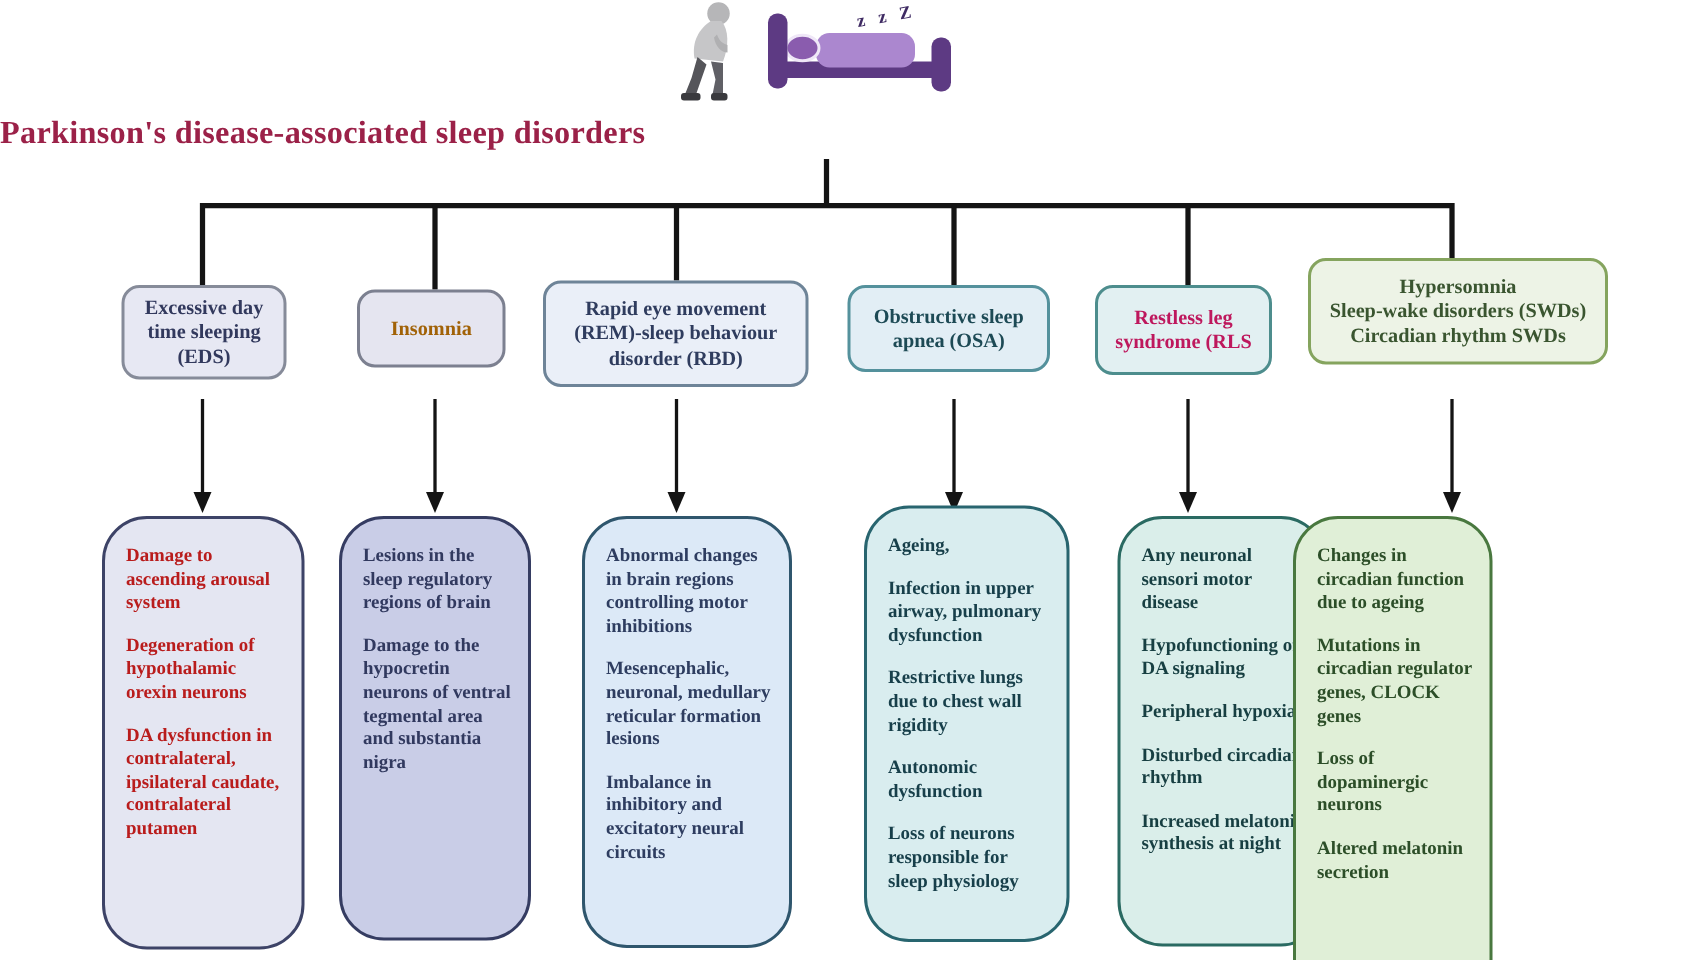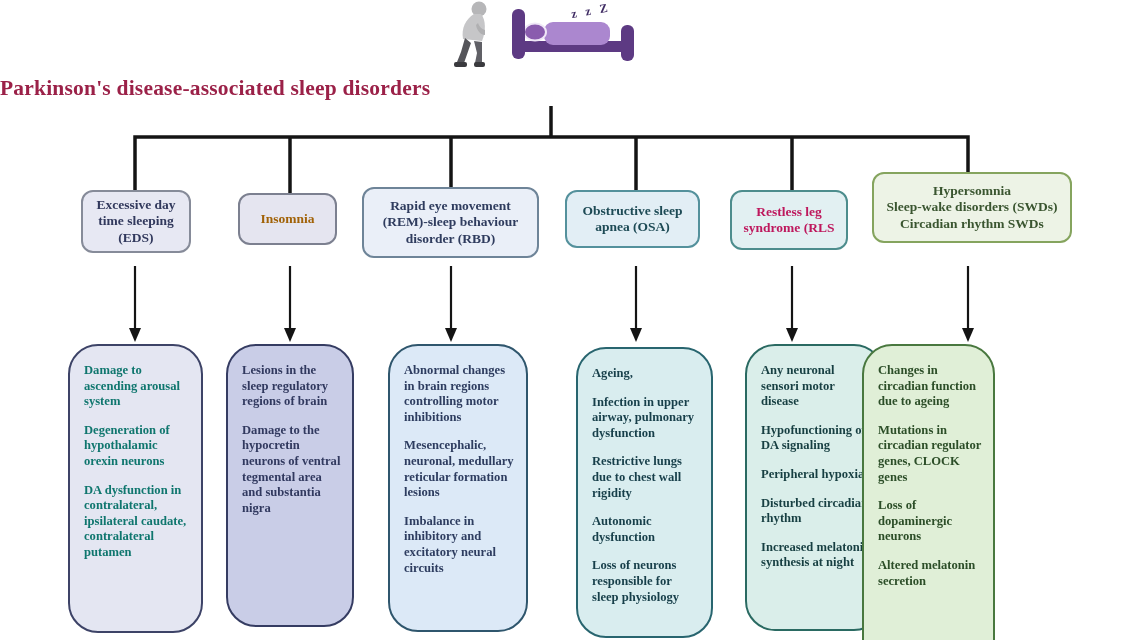--- a/index.html
+++ b/index.html
@@ -24,37 +24,37 @@
     padding:17px 11px 10px 14px; font-size:12.6px; font-weight:600; line-height:1.24;
   }
   .dbox p { margin:0 0 13px; }
   
   .c1h{background:#e7e8f3;border-color:#868b99;color:#32395d}
   .c2h{background:#e5e5f0;border-color:#7c8090;color:#a16207}
   .c3h{background:#eaeff8;border-color:#6e8498;color:#2f3c5e}
   .c4h{background:#e2eef5;border-color:#54919c;color:#1d4a55}
   .c5h{background:#e2f0f2;border-color:#4d8d8d;color:#be185d}
   .c6h{background:#edf3e6;border-color:#85a45e;color:#3a5530}
-  .c1d{background:#e4e6f2;border-color:#3d4367;color:#0f766e}
+  .c1d{background:#e4e6f2;border-color:#3d4367;color:#b91c1c}
   .c2d{background:#c9cde7;border-color:#353c62;color:#31395f}
   .c3d{background:#dce9f7;border-color:#2f566d;color:#2e3d60}
   .c4d{background:#d9edef;border-color:#28656f;color:#173f4a}
   .c5d{background:#daeeea;border-color:#2a6a62;color:#173f42}
   .c6d{background:#e0efd7;border-color:#49783f;color:#2c4e28}
   
   .h1{left:81px;top:190px;width:110px;height:63px}
   .h2{left:238px;top:193px;width:99px;height:52px}
   .h3{left:362px;top:187px;width:177px;height:71px}
   .h4{left:565px;top:190px;width:135px;height:58px}
   .h5{left:730px;top:190px;width:118px;height:60px}
   .h6{left:872px;top:172px;width:200px;height:71px}
   .d1{left:68px;top:344px;width:135px;height:289px}
   .d2{left:226px;top:344px;width:128px;height:283px}
   .d3{left:388px;top:344px;width:140px;height:288px}
-  .d4{left:576px;top:347px;width:137px;height:291px}
+  .d4{left:576px;top:337px;width:137px;height:291px}
   .d5{left:745px;top:344px;width:139px;height:287px}
   .d6{left:862px;top:344px;width:133px;height:338px}
 </style>
 </head>
 <body>
 
 <div class="stage">
 
   <div class="hero">
     <svg width="58" height="68" viewBox="0 0 58 68">

